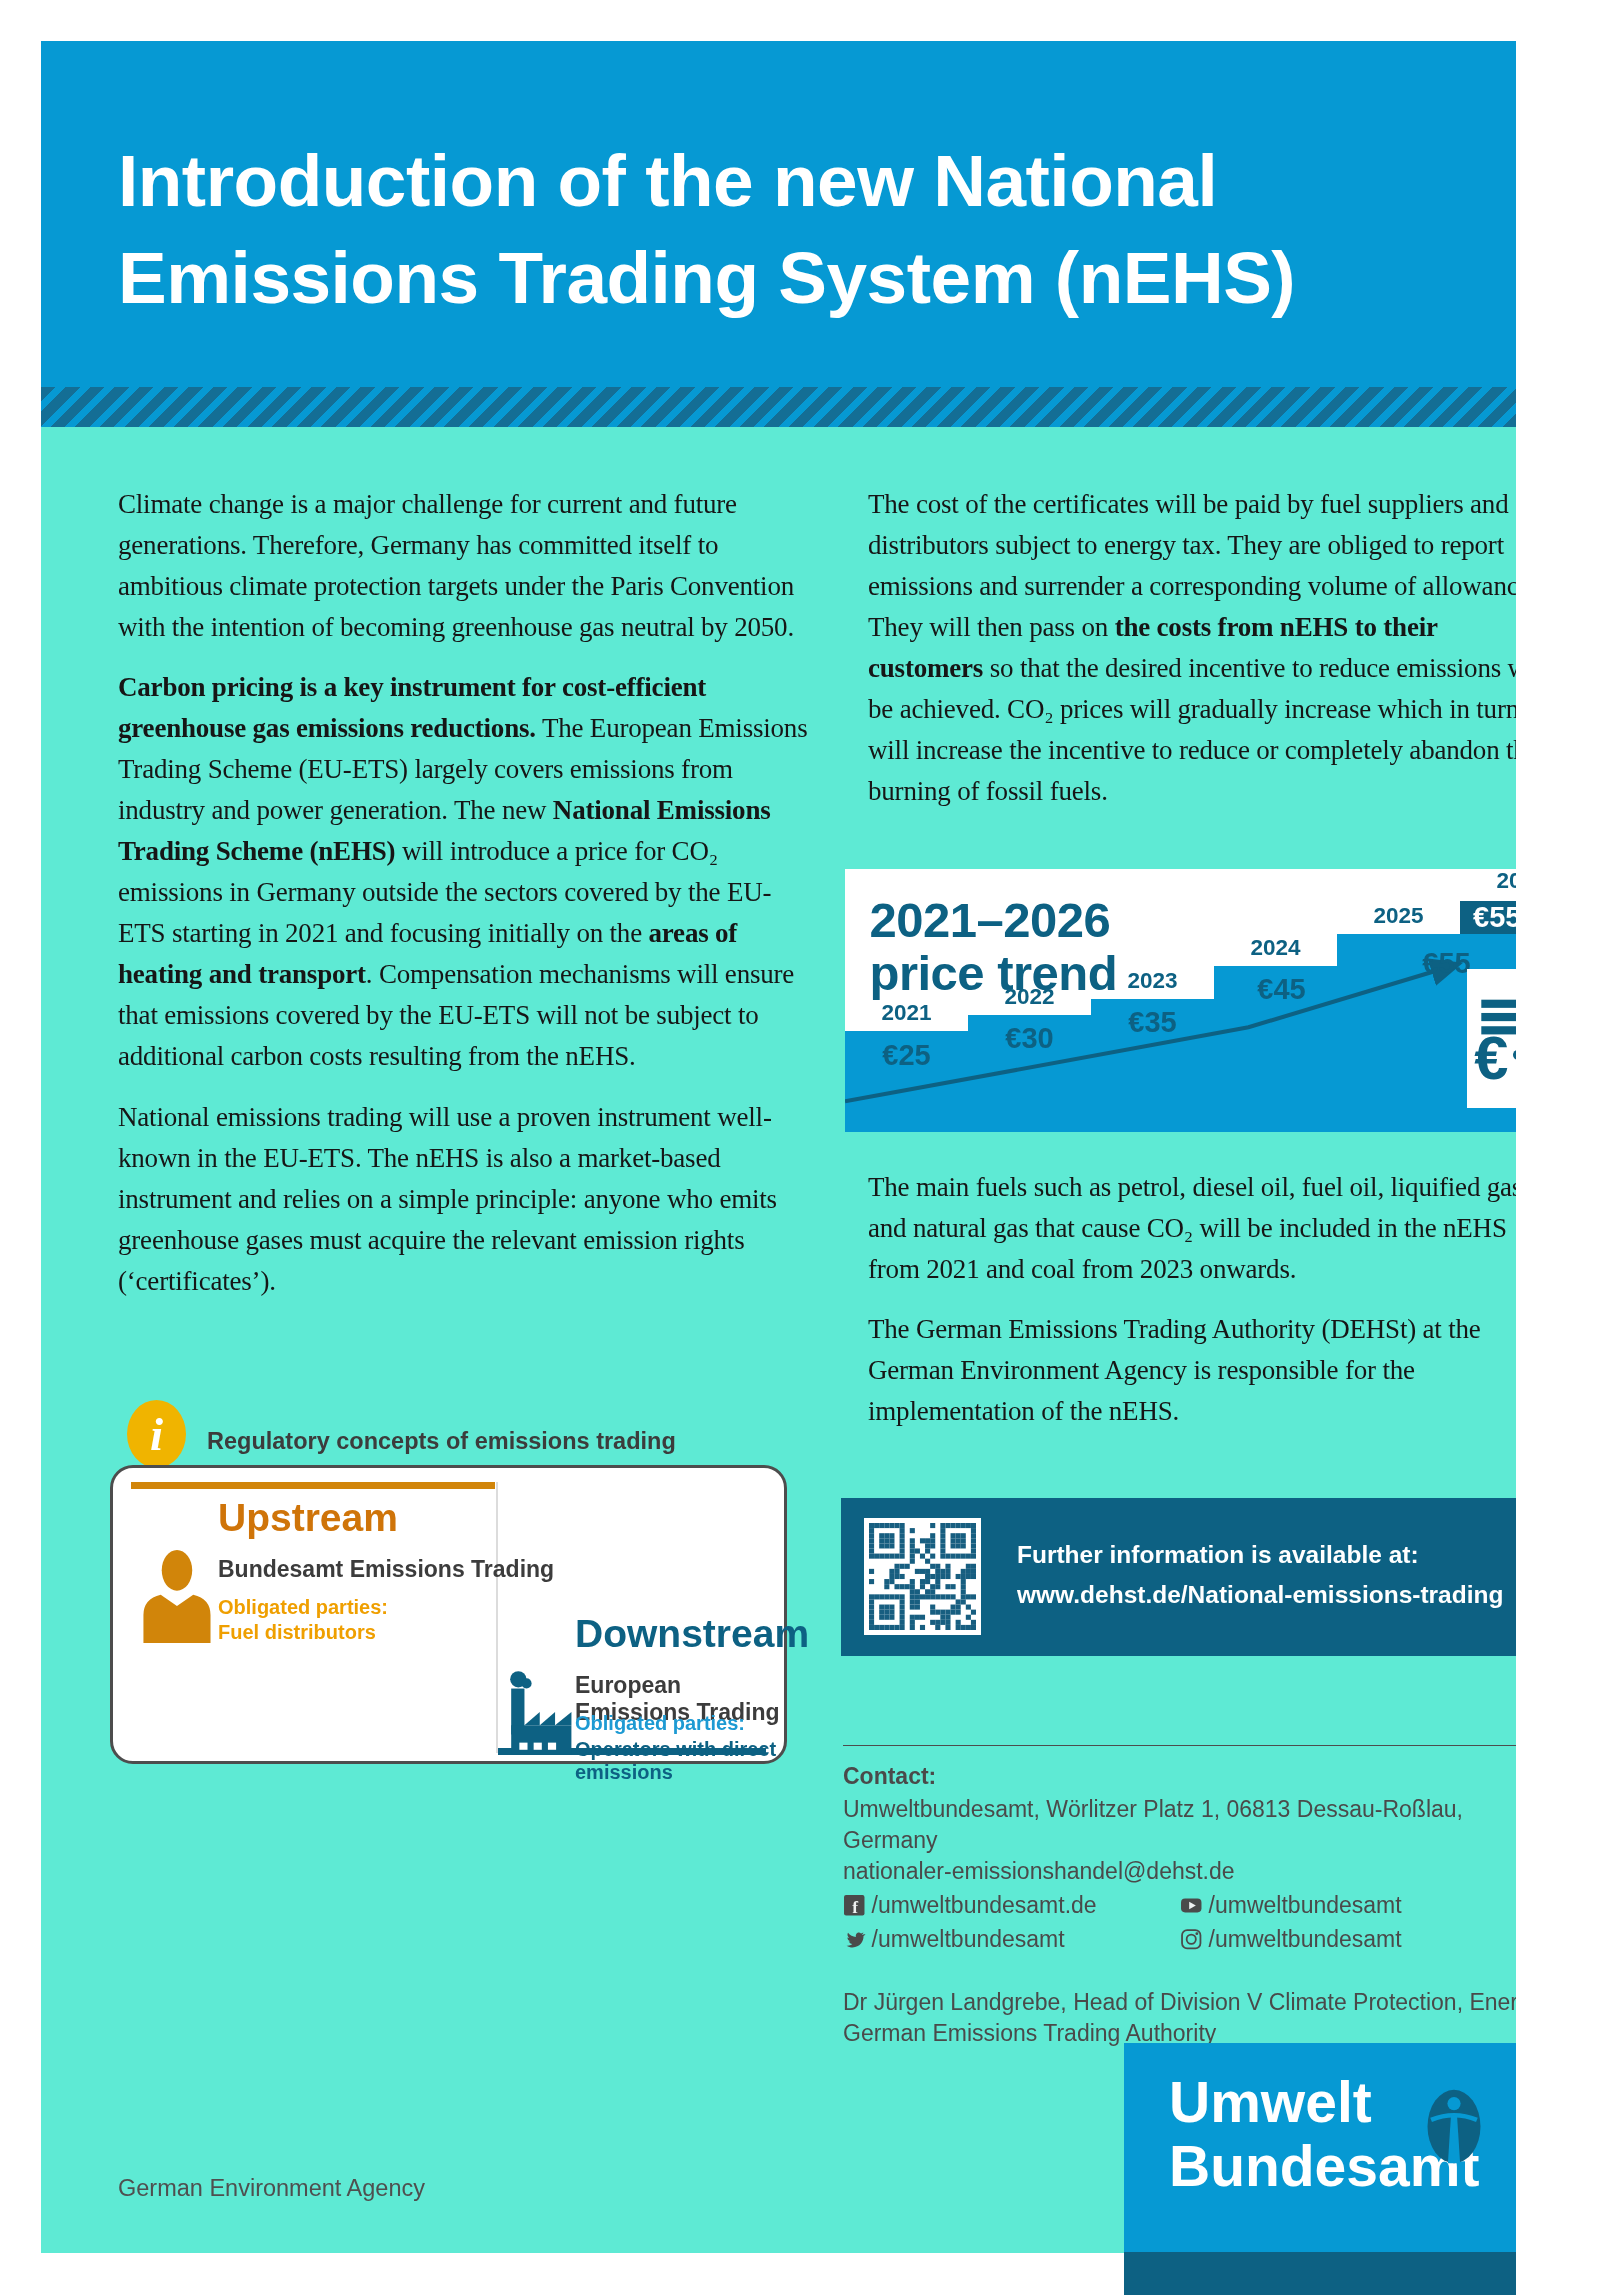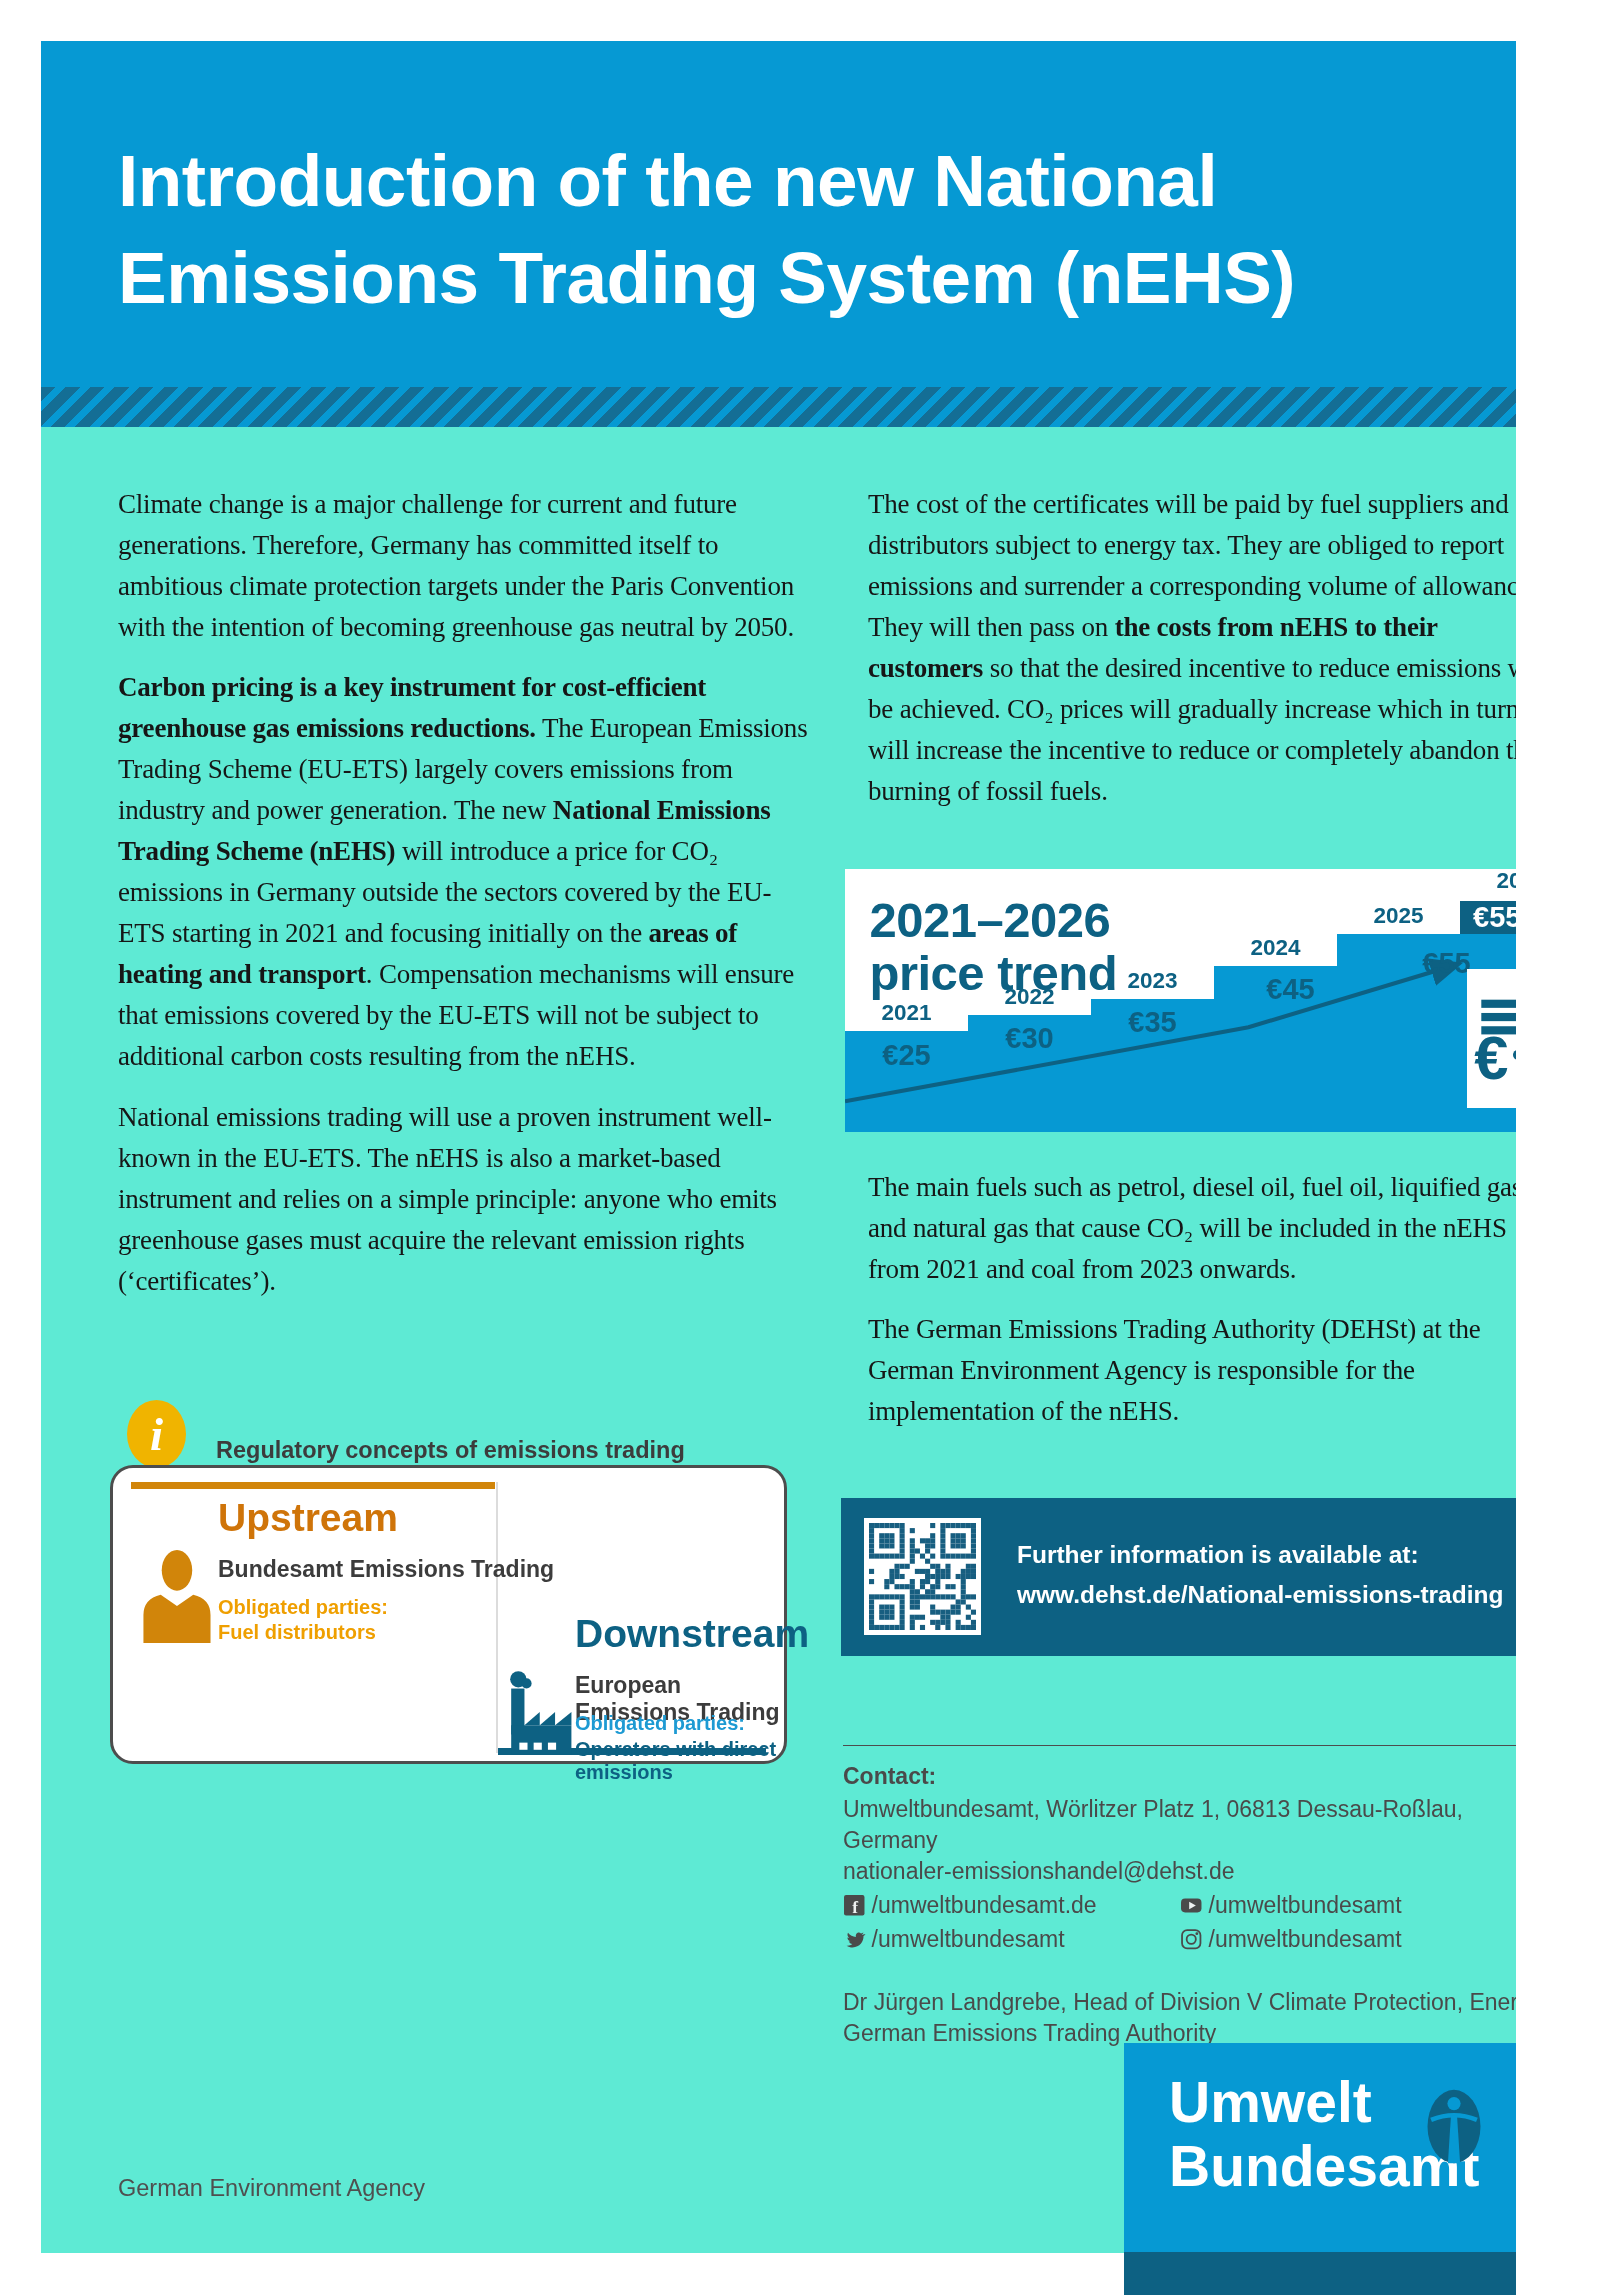--- a/index.html
+++ b/index.html
@@ -18,21 +18,21 @@
   .bodytext p{margin:0 0 19.4px 0;}
   .b{font-weight:700;}
   .col-left{left:77px;top:57px;width:690px;}
   .col-right{left:827px;top:57px;width:687px;}
   .col-right2{left:827px;top:740px;width:687px;}
   
   .info-circle{position:absolute;left:86px;top:973px;width:59px;height:68px;background:#f0b400;
                border-radius:50%;display:flex;align-items:center;justify-content:center;}
   .info-circle span{color:#ffffff;font-family:"Liberation Serif",serif;font-style:italic;
                     font-weight:700;font-size:47px;}
-  .info-title{position:absolute;left:162px;top:997px;margin:13px;font-size:23.5px;font-weight:700;color:#3c3c3c;}
+  .info-title{position:absolute;left:162px;top:997px;margin:4px;font-size:23.5px;font-weight:700;color:#3c3c3c;}
   .concept-box{position:absolute;left:69px;top:1038px;width:677px;height:299px;background:#ffffff;
                border:3.1px solid #4d4d4d;border-radius:23px;box-sizing:border-box;}
   .bar-orange{position:absolute;left:18.4px;top:14.3px;width:364px;height:7.2px;background:#d1850a;}
   .divider-v{position:absolute;left:383px;top:14.3px;bottom:8.2px;width:1.5px;background:#dcdcdc;}
   .bar-blue{position:absolute;left:385px;right:18.4px;bottom:6.1px;height:7.2px;background:#0d6183;}
   .up-heading{position:absolute;left:105px;top:28px;margin:0;font-size:39px;font-weight:700;color:#cf7409;}
   .person-icon{position:absolute;left:26.6px;top:81px;}
   .up-sub{position:absolute;left:105px;top:88px;font-size:23px;font-weight:700;color:#3c3c3c;}
   .up-pl{position:absolute;left:105px;top:128px;font-size:20px;font-weight:700;color:#ef9f00;}
   .up-p{position:absolute;left:105px;top:153px;font-size:20px;font-weight:700;color:#ef9f00;}
@@ -152,21 +152,21 @@
           <div class="chart-year" style="left: 0px; width: 123px; bottom: 106px;">2021</div>
           <div class="chart-price" style="left: 0px; width: 123px; top: 170px;">€25</div>
           <div class="chart-col" style="left: 123px; width: 123px; height: 117px;"></div>
           <div class="chart-year" style="left: 123px; width: 123px; bottom: 122px;">2022</div>
           <div class="chart-price" style="left: 123px; width: 123px; top: 153px;">€30</div>
           <div class="chart-col" style="left: 246px; width: 123px; height: 133px;"></div>
           <div class="chart-year" style="left: 246px; width: 123px; bottom: 138px;">2023</div>
           <div class="chart-price" style="left: 246px; width: 123px; top: 137px;">€35</div>
           <div class="chart-col" style="left: 369px; width: 123px; height: 166px;"></div>
           <div class="chart-year" style="left: 369px; width: 123px; bottom: 171px;">2024</div>
-          <div class="chart-price" style="left: 384px; width: 123px; top: 104px;">€45</div>
+          <div class="chart-price" style="left: 375px; width: 123px; top: 104px;">€45</div>
           <div class="chart-col" style="left: 492px; width: 123px; height: 198px;"></div>
           <div class="chart-year" style="left: 492px; width: 123px; bottom: 203px;">2025</div>
           <div class="chart-price" style="left: 492px; width: 123px; top: 78px; padding-left: 48px;">€55</div>
           <div class="chart-col" style="left: 615px; width: 123px; height: 198px;"></div>
           <div class="chart-year" style="left: 615px; width: 123px; bottom: 238px;">2026</div>
           <div class="chart-box" style="left: 615px; width: 123px; bottom: 198px; height: 33px;">€55–65</div>
         </div>
       <svg class="chart-arrow" width="738" height="263" viewBox="0 0 1445 515">
         <defs>
           <marker id="ah" markerWidth="9" markerHeight="8" refX="6" refY="3.5" orient="auto">

